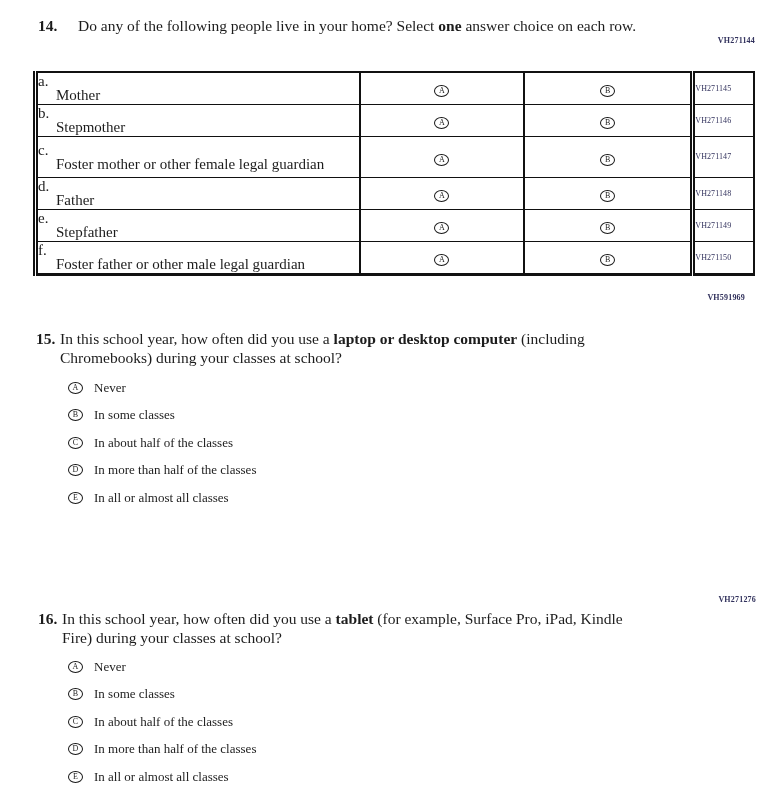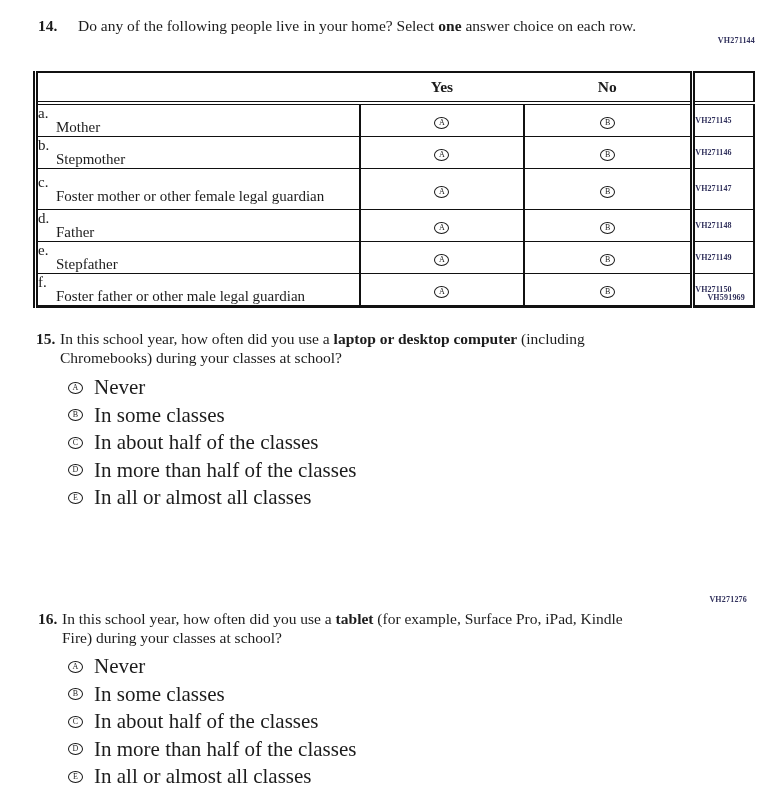--- a/index.html
+++ b/index.html
@@ -51,21 +51,21 @@
     position:absolute;
     left:68px;
   }
   .option{
     display:flex;
     align-items:center;
     height:15px;
     margin-bottom:12.5px;
   }
   .option .bubble{margin-right:11px;}
-  .option-label{font-size:21px;white-space:nowrap;}
+  .option-label{font-size:13px;white-space:nowrap;}
 
   
   .grid-wrap{position:absolute;top:71px;left:33px;}
   table.grid{
     border-collapse:collapse;
     table-layout:fixed;
     width:722px;
     font-size:15px;
   }
   table.grid td,table.grid th{
@@ -84,37 +84,37 @@
   .label-flex{display:flex;}
   .row-letter{flex:0 0 18px;}
   .row-text{flex:1;white-space:nowrap;margin-top:14px;}
   tr.wrap-row .row-text{white-space:normal;}
   td.c-yes,td.c-no{text-align:center;}
   td.c-yes{border-left:2px solid #111;}
   td.c-no{border-left:2px solid #111;}
   td.c-code,th.c-code{border-left:5px double #111;}
   td.c-code{
     font-size:8px;
-    font-weight:bold;
+    font-weight:normal;
     color:#31315c;
     padding:1px 1px 1px 2px;
     line-height:1;
     letter-spacing:0.1px;
   }
   tr.body-row{border-top:1px solid #111;}
   tr.body-row{height:21px;}
   tr.tall-row{height:41px;}
 
   
   #q14-code{top:20px;right:11px;margin-top:16px;}
   #q14{top:16px;left:38px;gap:16px;}
   #q15-code{top:293px;right:21px;text-align:center;}
   #q15{top:329px;left:36px;}
   #q15-options{top:380px;}
-  #q16-code{top:595px;right:19px;}
+  #q16-code{top:595px;right:10px;}
   #q16{top:609px;left:38px;}
   #q16-options{top:659px;}
 </style>
 </head>
 <body>
 
 <div class="vh-code" id="q14-code">VH271144</div>
 
 <div class="question" id="q14">
   <span class="q-num">14.</span>
@@ -123,26 +123,20 @@
 
 <div class="grid-wrap">
   <table class="grid">
     <colgroup>
       <col style="width:323px">
         <col style="width:164px">
         <col style="width:168px">
         <col style="width:61px">
     </colgroup>
     <tbody>
-        <tr class="head">
-      <th></th>
-      <th>Yes</th>
-      <th>No</th>
-      <th class="c-code"></th>
-    </tr>
 
     <tr class="body-row">
       <td class="c-label">
             <div class="label-flex">
               <span class="row-letter">a.</span>
               <span class="row-text">Mother</span>
             </div>
           </td>
       <td class="c-yes"><span class="bubble">A</span></td>
       <td class="c-no"><span class="bubble">B</span></td>

